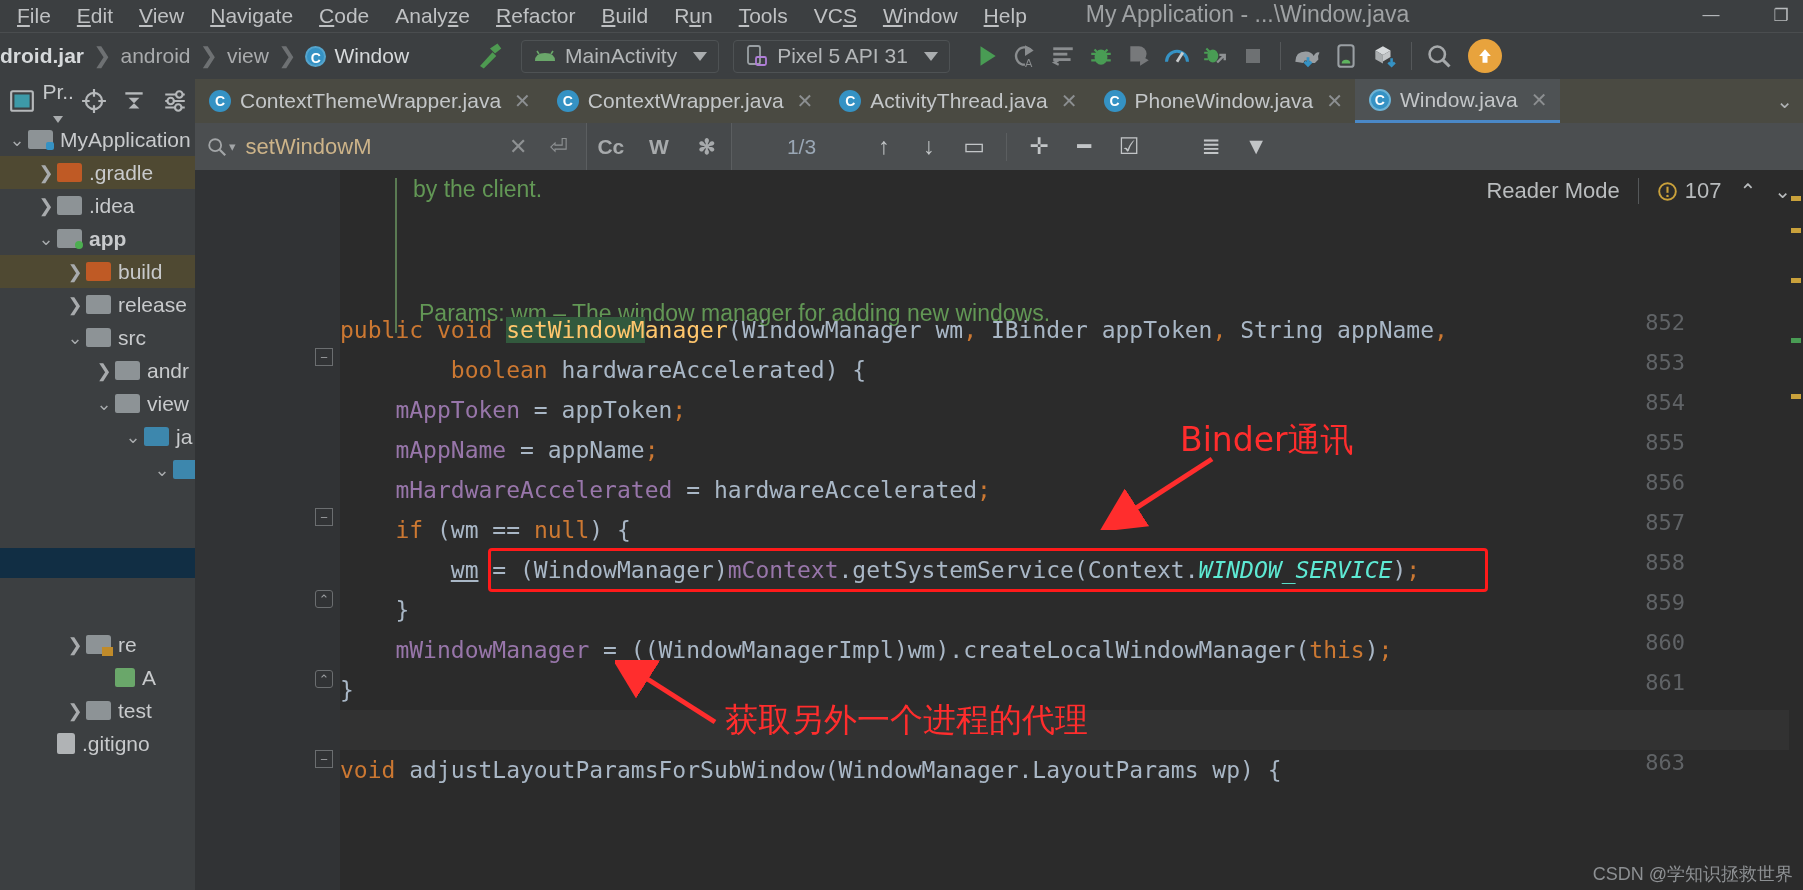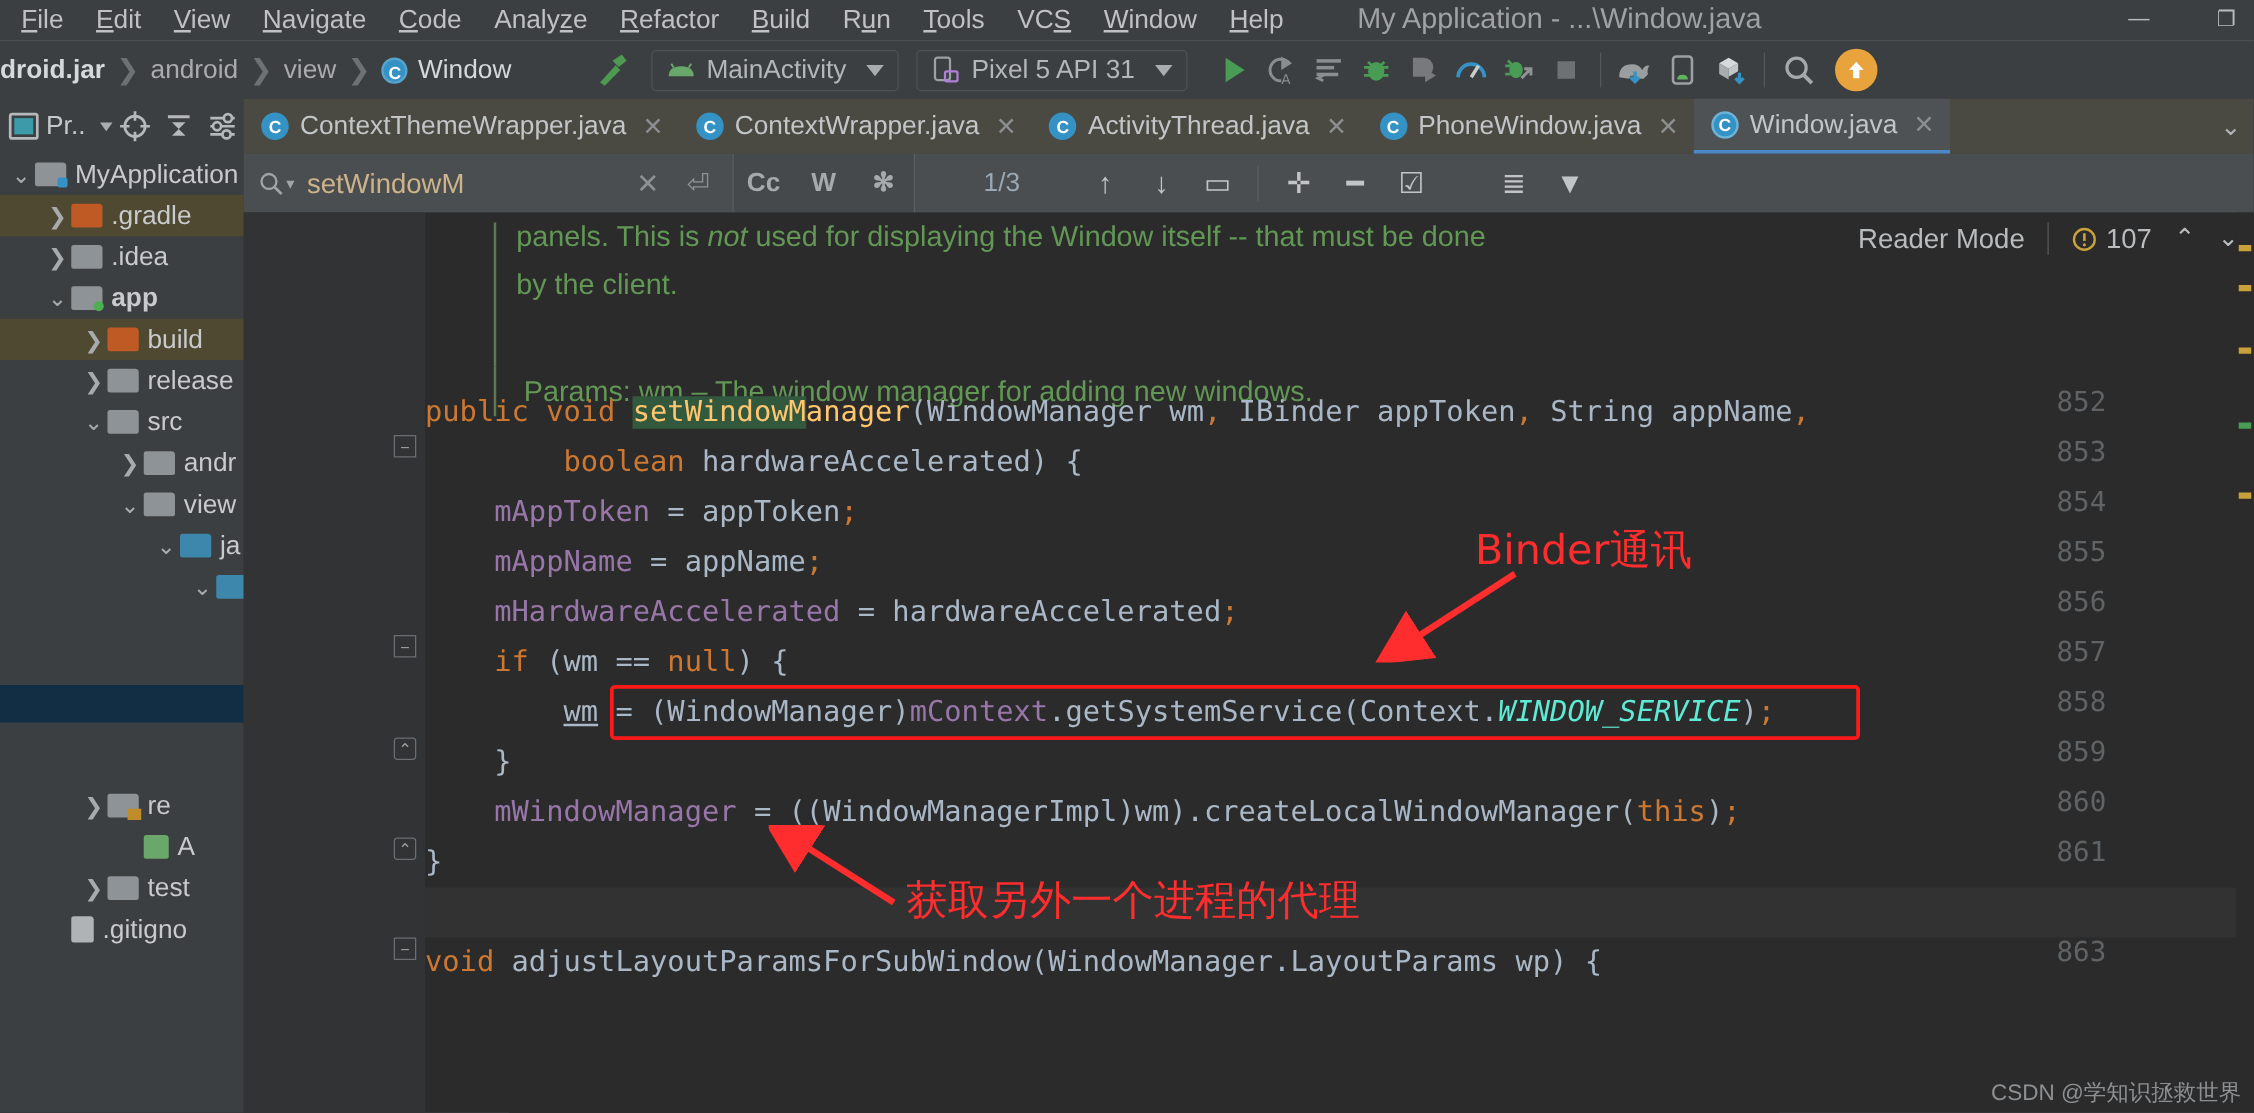--- a/index.html
+++ b/index.html
@@ -67,21 +67,21 @@
   
   .tabsrow {
     position:absolute; left:0; top:79px; width:1803px; height:44px;
     background:#3c3f41;
   }
   .leftstripe {
     position:absolute; left:0; top:0; width:195px; height:44px;
     display:flex; align-items:center; gap:0px; padding-left:2px;
   }
   .stripe-btn { width:46px;height:44px; display:flex;align-items:center;justify-content:center; }
-  .stripe-label { font-size:21px; color:#c6c9cb; display:flex; align-items:center; gap:12px; }
+  .stripe-label { font-size:21px; color:#c6c9cb; display:flex; align-items:center; gap:12px;flex-direction:column; }
   .tabs {
     position:absolute; left:195px; top:0; width:1608px; height:44px;
     background:#4a4a42; display:flex; align-items:stretch;
   }
   .tab {
     display:flex; align-items:center; gap:9px; padding:0 12px 0 14px;
     font-size:21px; color:#c3c6c8; white-space:nowrap; position:relative;
   }
   .tab.active { background:#4e5254; border-bottom:3px solid #4a88c7; }
   .tab .ji {
@@ -179,21 +179,21 @@
 
   .redbox {
     position:absolute; border:3px solid #ff1a1a; border-radius:4px;
     pointer-events:none;
   }
   .anno {
     position:absolute; color:#ff2d2d; font-size:33px; white-space:nowrap;
     font-family:"DejaVu Sans", sans-serif;
   }
   .reader {
-    position:absolute; right:0px; top:8px; display:flex; gap:18px;
+    position:absolute; right:0px; top:8px; display:flex; align-items:center; gap:18px;
     color:#b9bcbe; font-size:22px;
   }
   .warnbox { display:flex; align-items:center; gap:7px; color:#b9bcbe; font-size:22px; }
 
   .scrollcol {
     position:absolute; right:0; top:0; width:14px; height:720px; background:#2b2b2b;
   }
   .sc-mark { position:absolute; right:2px; width:10px; height:5px; }
 
   .watermark {
@@ -589,21 +589,20 @@
       </div>
 
     <div class="foldmark" style="top:178px">−</div>
     <div class="foldmark" style="top:338px">−</div>
     <div class="foldmark round" style="top:420px">⌃</div>
     <div class="foldmark round" style="top:500px">⌃</div>
     <div class="foldmark" style="top:580px">−</div>
 
     <div class="docbar" style="left:200px; top:8px; height:115px;"></div>
     <div class="doc" style="position:absolute; left:218px; top:0px; line-height:38px; width:1000px;">
-      <div>panels. This is <i>not</i> used for displaying the Window itself -- that must be done</div>
       <div><span>by the client.</span></div>
     </div>
     <div class="docbar" style="left:200px; top:123px; height:40px;"></div>
     <div class="doc" style="position:absolute; left:224px; top:124px; line-height:38px;">Params: wm – The window manager for adding new windows.</div>
 
     <div id="codearea" class="code"><div class="cur-line" style="top: 540px;"></div><div class="cl" style="top: 140px;"><span class="kw">public</span> <span class="kw">void</span> <span class="hlmatch">setWindowM</span><span class="fn">anager</span>(WindowManager wm<span class="semi">,</span> IBinder appToken<span class="semi">,</span> String appName<span class="semi">,</span></div><div class="cl" style="top: 180px;">        <span class="kw">boolean</span> hardwareAccelerated) {</div><div class="cl" style="top: 220px;">    <span class="fld">mAppToken</span> = appToken<span class="semi">;</span></div><div class="cl" style="top: 260px;">    <span class="fld">mAppName</span> = appName<span class="semi">;</span></div><div class="cl" style="top: 300px;">    <span class="fld">mHardwareAccelerated</span> = hardwareAccelerated<span class="semi">;</span></div><div class="cl" style="top: 340px;">    <span class="kw">if</span> (wm == <span class="kw">null</span>) {</div><div class="cl" style="top: 380px;">        <span style="text-decoration:underline">wm</span> = (WindowManager)<span class="fld">mContext</span>.getSystemService(Context.<span class="st">WINDOW_SERVICE</span>)<span class="semi">;</span></div><div class="cl" style="top: 420px;">    }</div><div class="cl" style="top: 460px;">    <span class="fld">mWindowManager</span> = ((WindowManagerImpl)wm).createLocalWindowManager(<span class="kw">this</span>)<span class="semi">;</span></div><div class="cl" style="top: 500px;">}</div><div class="cl" style="top: 540px;"></div><div class="cl" style="top: 580px;"><span class="kw">void</span> adjustLayoutParamsForSubWindow(WindowManager.LayoutParams wp) {</div></div>
 
     <div class="redbox" style="left:293px; top:378px; width:1000px; height:44px;"></div>
 
     <div class="anno" style="left:985px; top:248px;">Binder通讯</div>

